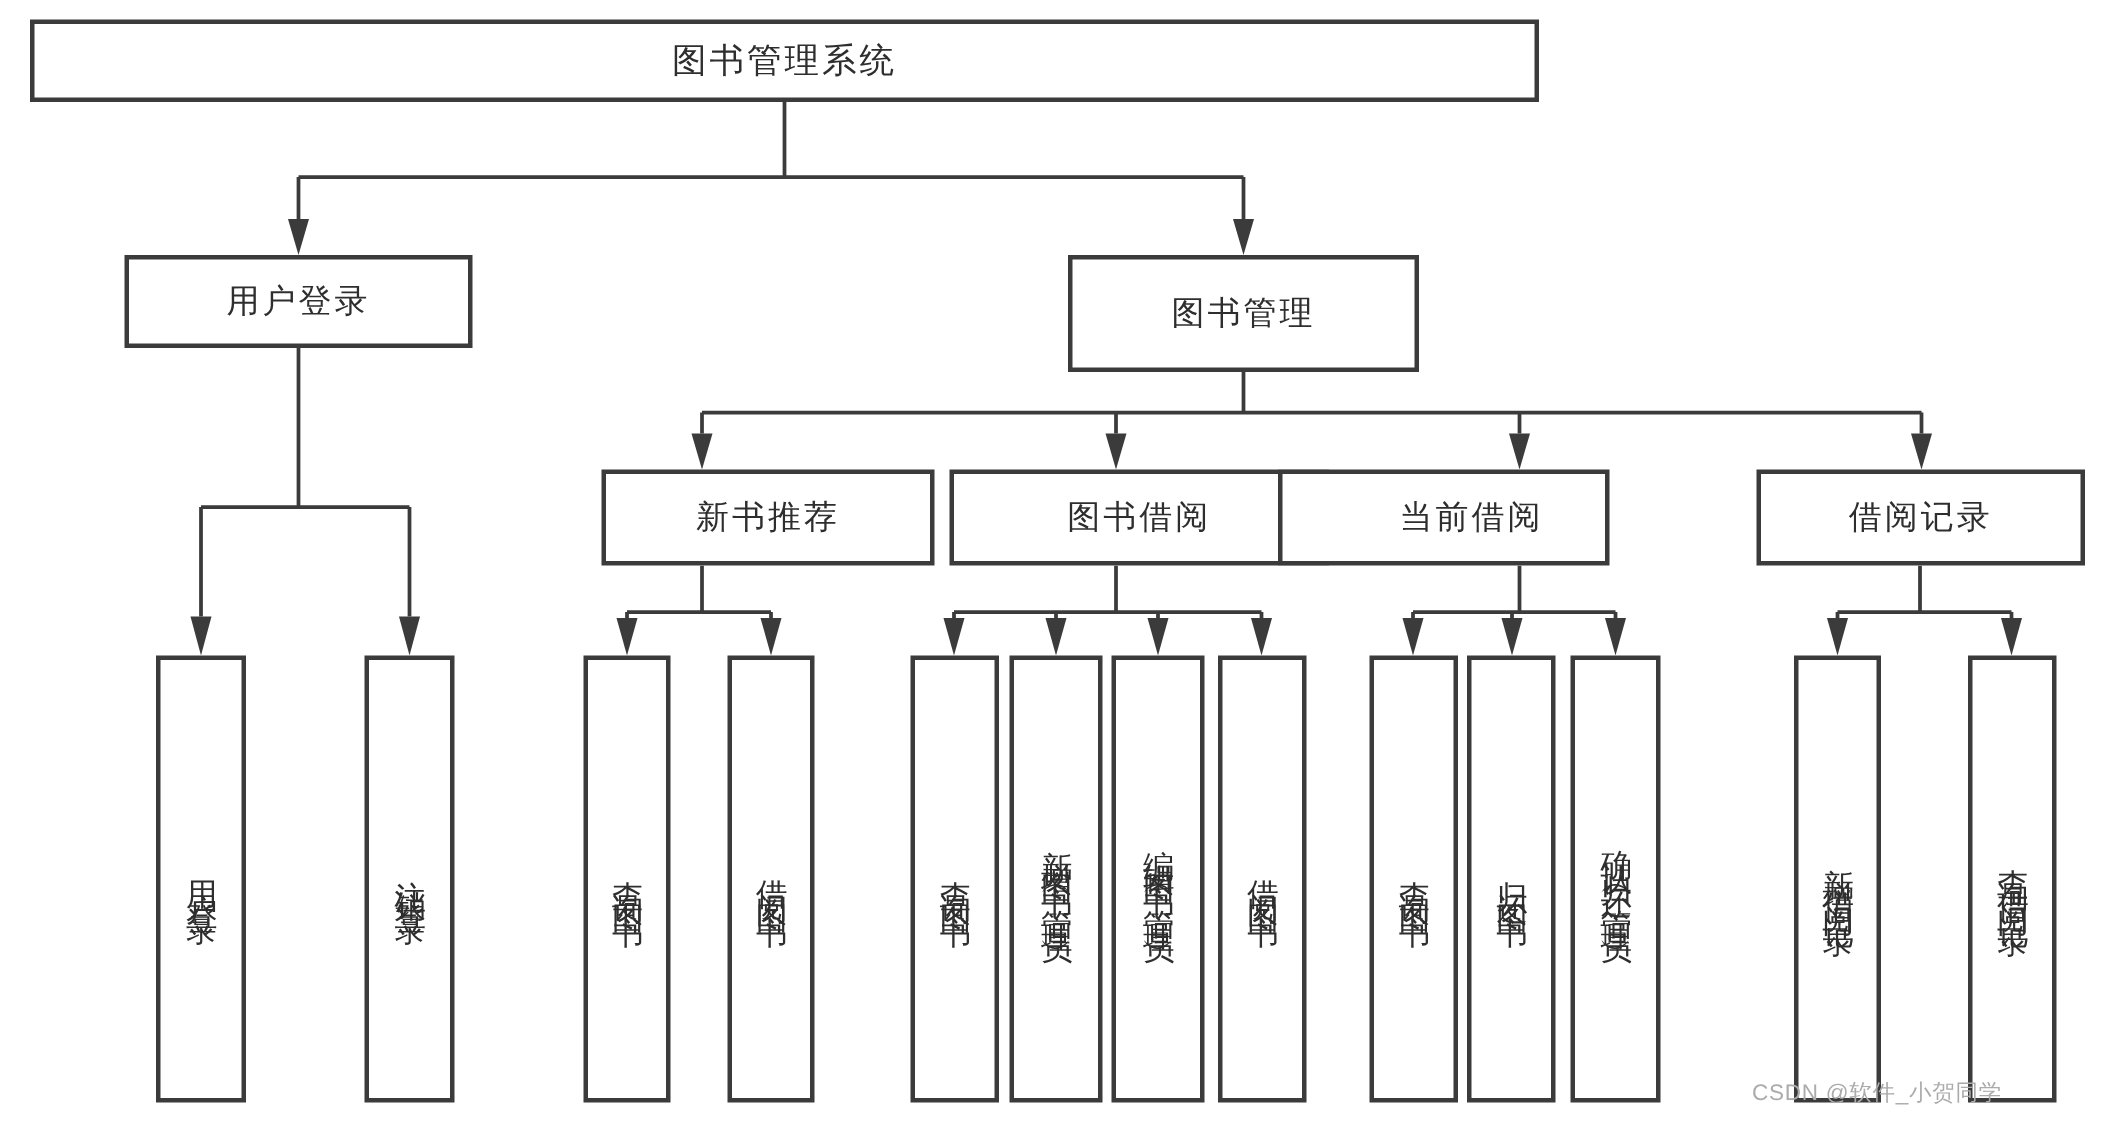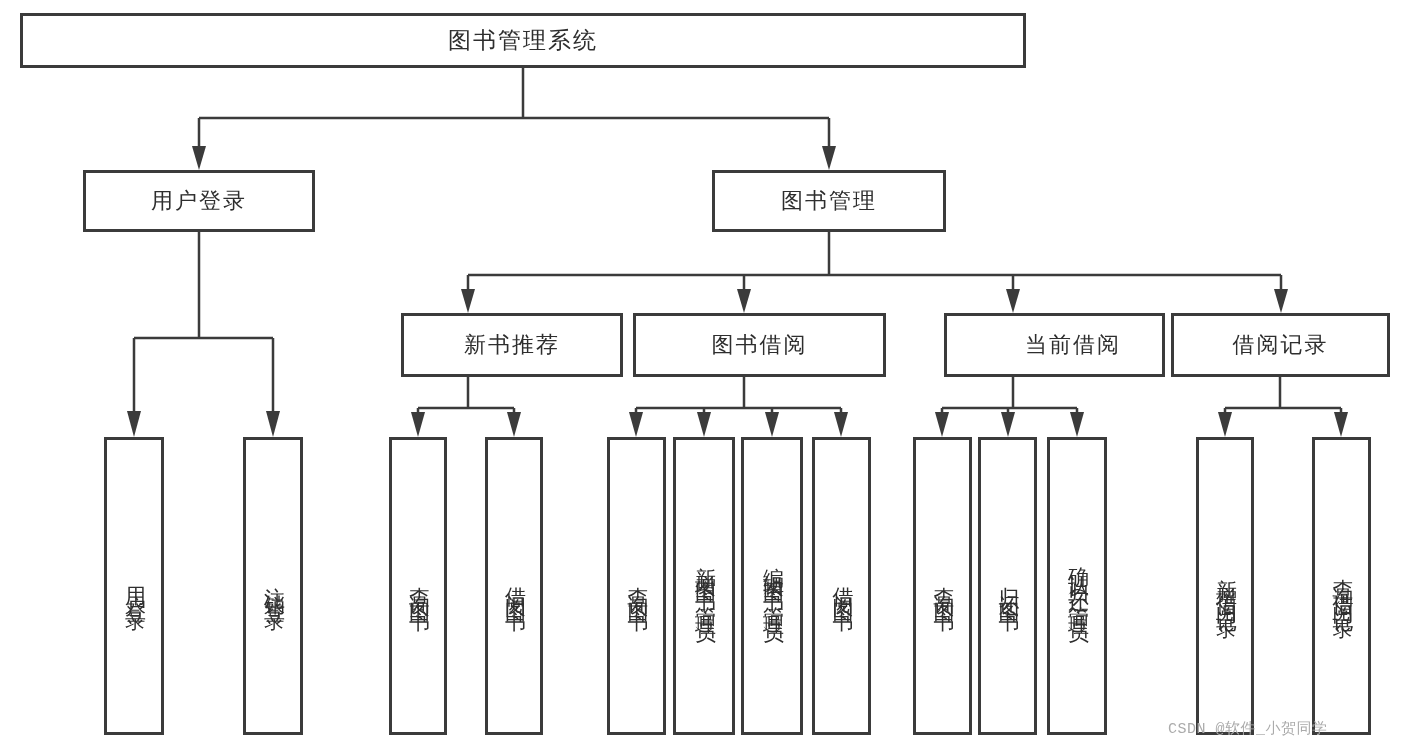--- a/index.html
+++ b/index.html
@@ -1,20 +1,20 @@
 <!DOCTYPE html>
 <html><head>
 <meta charset="utf-8">
 <style>
   html,body{margin:0;padding:0;background:#ffffff;}
   #canvas{
     position:relative;
     width:1405px;height:747px;
     background:#ffffff;
-    font-family:Liberation Mono, monospace;
+    font-family:Liberation Sans, sans-serif;
     overflow:hidden;
   }
   #connectors{position:absolute;left:0;top:0;width:1405px;height:747px;}
   .node{
     position:absolute;
     background:#ffffff;
     border:3px solid #3b3b3b;
     box-sizing:border-box;
     display:flex;align-items:center;justify-content:center;
     color:#2e2e2e;
@@ -24,25 +24,25 @@
     writing-mode:vertical-rl;
     text-orientation:mixed;
     font-size:21px;
     letter-spacing:8px;
     line-height:1;
   }
   
   #n-root{left:20px;top:13px;width:1006px;height:55px;font-size:23px;}
   
   #n-user-login{left:83px;top:170px;width:232px;height:62px;}
-  #n-book-mgmt{left:712px;top:170px;width:234px;height:62px;}
+  #n-book-mgmt{left:712px;top:170px;width:234px;height:78px;}
   
   #n-new-book-rec{left:357px;top:313px;width:222px;height:64px;margin-left:44px;}
   #n-book-borrow{left:633px;top:313px;width:253px;height:64px;}
-  #n-current-borrow{left:944px;top:313px;width:221px;height:64px;padding-left:37px;}
+  #n-current-borrow{left:852px;top:313px;width:221px;height:64px;padding-left:37px;}
   #n-borrow-record{left:1171px;top:313px;width:219px;height:64px;}
   
   .leaf{top:437px;height:298px;}
   #n-leaf-user-login{left:104px;width:60px;}
   #n-leaf-logout{left:243px;width:60px;}
   #n-rec-query{left:389px;width:58px;}
   #n-rec-borrow{left:485px;width:58px;}
   #n-bb-query{left:607px;width:59px;}
   #n-bb-add{left:673px;width:62px;}
   #n-bb-edit{left:741px;width:62px;}

